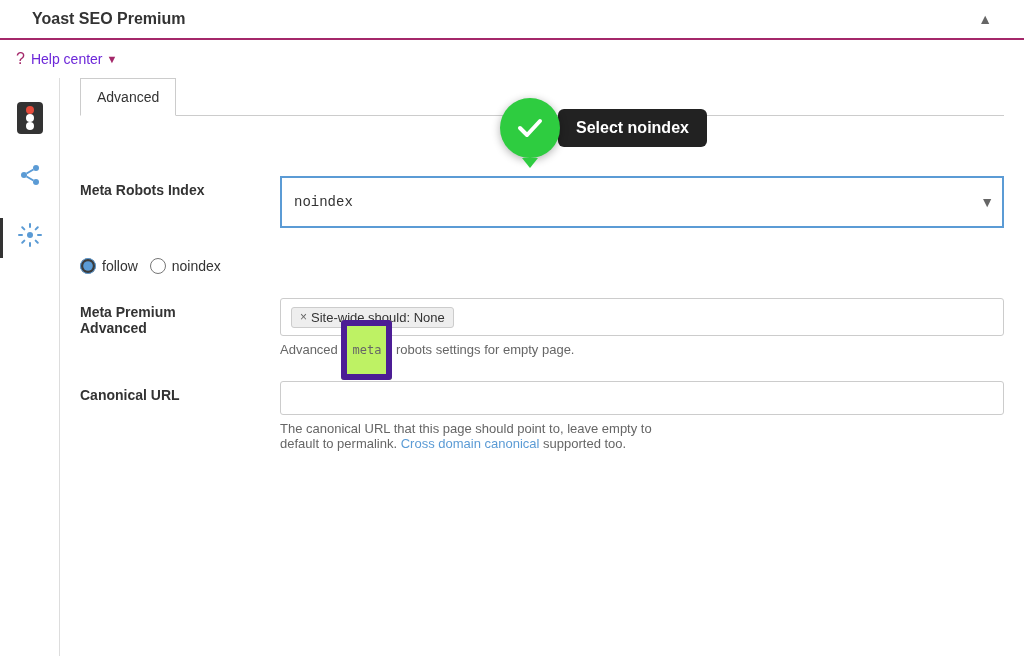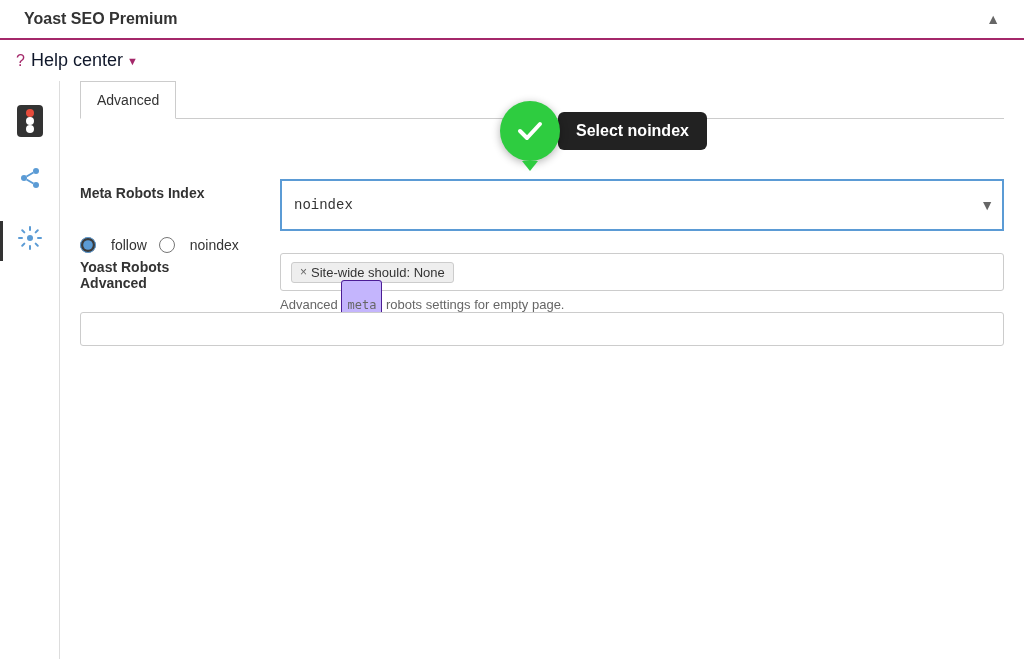--- a/index.html
+++ b/index.html
@@ -11,21 +11,21 @@
       width: 1024px;
       height: 668px;
       overflow: hidden;
     }
 
     
     .header {
       display: flex;
       align-items: center;
       justify-content: space-between;
-      padding: 10px 24px;
+      padding: 10px 32px;
       border-bottom: 2px solid #a4286a;
     }
     .header-title {
       font-size: 16px;
       font-weight: bold;
       color: #333;
     }
     .header-arrow {
       color: #666;
       font-size: 14px;
@@ -36,22 +36,22 @@
       display: flex;
       align-items: center;
       padding: 10px 16px;
     }
     .help-icon {
       color: #a4286a;
       font-size: 16px;
       margin-right: 6px;
     }
     .help-link {
-      color: #0f172a;
-      font-size: 18px;
+      color: #6d28d9;
+      font-size: 14px;
       text-decoration: none;
       font-weight: normal;
     }
     .help-chevron {
       color: #a4286a;
       font-size: 11px;
       margin-left: 4px;
     }
 
     
@@ -197,20 +197,21 @@
       font-size: 16px;
       font-weight: bold;
       margin-left: -2px;
       white-space: nowrap;
     }
 
     
     .form-field {
       display: flex;
       align-items: flex-start;
+      margin-bottom: 24px;
     }
     .field-label {
       width: 200px;
       font-weight: bold;
       padding-top: 6px;
       font-size: 14px;
       flex-shrink: 0;
     }
     .field-control {
       flex: 1;
@@ -245,21 +246,21 @@
     
     .radio-group {
       display: flex;
       align-items: center;
       gap: 12px;
       padding-top: 6px;
     }
     .radio-option {
       display: flex;
       align-items: flex-end;
-      gap: 15px;
+      gap: 6px;
       cursor: pointer;
     }
     .radio-option input[type="radio"] {
       accent-color: #5b9bd5;
       width: 16px;
       height: 16px;
       cursor: pointer;
     }
 
     
@@ -288,22 +289,22 @@
       cursor: pointer;
       color: #666;
       font-size: 12px;
     }
     .field-hint {
       font-size: 13px;
       color: #666;
       margin-top: 6px;
     }
     .field-hint code {
-      background: #c4b5fd;
-      border: 1px solid #4c1d95;
+      background: #bef264;
+      border: 6px solid #4c1d95;
       border-radius: 3px;
       padding: 17px 5px;
       font-family: monospace;
       font-size: 12px;
     }
     .field-hint a {
       color: #5b9bd5;
       text-decoration: none;
     }
 
@@ -407,38 +408,48 @@
           <label class="radio-option">
             <input type="radio" name="follow" value="nofollow" style="">
             <span>noindex</span>
           </label>
         </div>
       </div>
     </div>
 
     <div class="form-field">
       <div class="field-label">
-        <span>Yoast Robots</span><br>
+        <span>Meta Premium</span><br>
         <span>Advanced</span>
       </div>
       <div class="field-control">
         <div class="tags-input">
           <span class="tag">
             <span class="tag-remove">×</span>
             <span>Site-wide should: None</span>
           </span>
         </div>
         <div class="field-hint">
           <span>Advanced</span>
           <code>meta</code>
           <span>robots settings for empty page.</span>
         </div>
       </div>
     </div>
 
     <div class="form-field">
+      <div class="field-label">
+        <span>Canonical URL</span>
+      </div>
       <div class="field-control">
         <input type="text" class="text-input" value="" style="">
+        <div class="field-hint">
+          <span>The canonical URL that this page should point to, leave empty to</span>
+          <br>
+          <span>default to permalink.</span>
+          <a href="#">Cross domain canonical</a>
+          <span>supported too.</span>
+        </div>
       </div>
     </div>
 
   </div>
 </div>
 
 </body></html>

